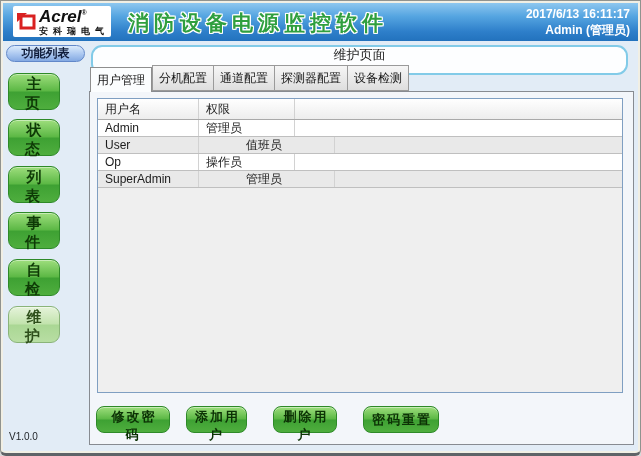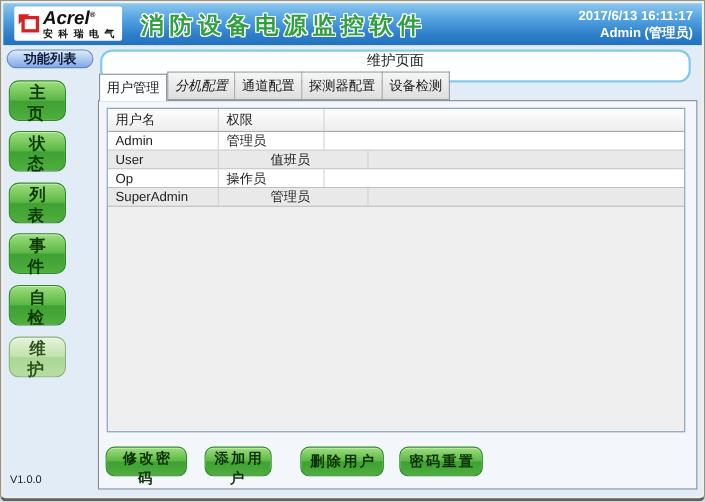--- a/index.html
+++ b/index.html
@@ -34,41 +34,41 @@
   .version{position:absolute;left:8px;top:430px;font-size:10px;color:#22262a;}
 
   
   .page-pill{position:absolute;left:90px;top:44px;width:537px;height:30px;box-sizing:border-box;
       background:#fdfeff;border:2px solid #82cbe8;border-radius:11px;
       text-align:center;font-size:13px;line-height:15px;color:#1c1c1c;}
   .tabbar{position:absolute;left:89px;top:68px;height:23px;display:flex;align-items:flex-end;z-index:2;}
   .tab{box-sizing:border-box;padding:12px 6px;font-size:12px;color:#161616;display:flex;align-items:center;justify-content:center;cursor:pointer;}
   .tab.inactive{height:20px;margin-bottom:1px;background:linear-gradient(180deg,#f6f6f6 0%,#dedede 100%);
       border:1px solid #9a9a9a;border-left-width:0;}
-  .tab.inactive.first-inactive{border-left-width:1px;font-style:italic;}
+  .tab.inactive.first-inactive{border-left-width:1px;}
   .tab.active{height:23px;background:#fbfdfe;border:1px solid #8e8e8e;border-bottom:none;z-index:3;}
   .tab-page{position:absolute;left:88px;top:90px;width:545px;height:354px;box-sizing:border-box;
       background:#f3f6fa;border:1px solid #878b91;}
   .user-table{position:absolute;left:7px;top:6px;width:526px;height:295px;box-sizing:border-box;
       background:#efefef;border:1px solid #7f9fc2;overflow:hidden;}
   .t-head{display:flex;height:21px;background:linear-gradient(180deg,#ffffff 0%,#ededed 100%);
       border-bottom:1px solid #a9a9a9;box-sizing:border-box;}
   .t-row{display:flex;height:17px;border-bottom:1px solid #bfbfbf;box-sizing:border-box;}
   .t-row.odd{background:#ffffff;}
   .t-row.even{background:#e9e9e9;gap:40px;}
   .cell{box-sizing:border-box;padding:0 0 0 7px;font-size:12px;line-height:16px;color:#1c1c1c;overflow:hidden;white-space:nowrap;}
   .c1{width:101px;border-right:1px solid #d2d2d2;}
   .c2{width:96px;border-right:1px solid #d2d2d2;}
   .c3{flex:1;}
   .t-head .cell{line-height:20px;}
   .action-btn{position:absolute;top:314px;height:27px;border-radius:8px;cursor:pointer;
       background:linear-gradient(180deg,#9ede7d 0%,#5cb845 48%,#3ea133 52%,#4fae3e 100%);
       border:1px solid #2e8a28;box-shadow:inset 0 1px 0 rgba(255,255,255,.45);
       font-family:Liberation Sans, sans-serif;font-size:13px;font-weight:bold;letter-spacing:2px;color:#0c3205;text-indent:2px;}
-  .btn-1{left:6px;width:74px;} .btn-2{left:96px;width:61px;} .btn-3{left:183px;width:76px;} .btn-4{left:273px;width:76px;}
+  .btn-1{left:6px;width:74px;} .btn-2{left:96px;width:61px;} .btn-3{left:183px;width:64px;} .btn-4{left:273px;width:76px;}
 </style>
 </head>
 <body>
 
 <div class="window">
   <div class="content-bg"></div>
 
   <div class="header">
     <div class="logo">
       <svg class="logo-icon" width="21" height="19" viewBox="0 0 21 19">

